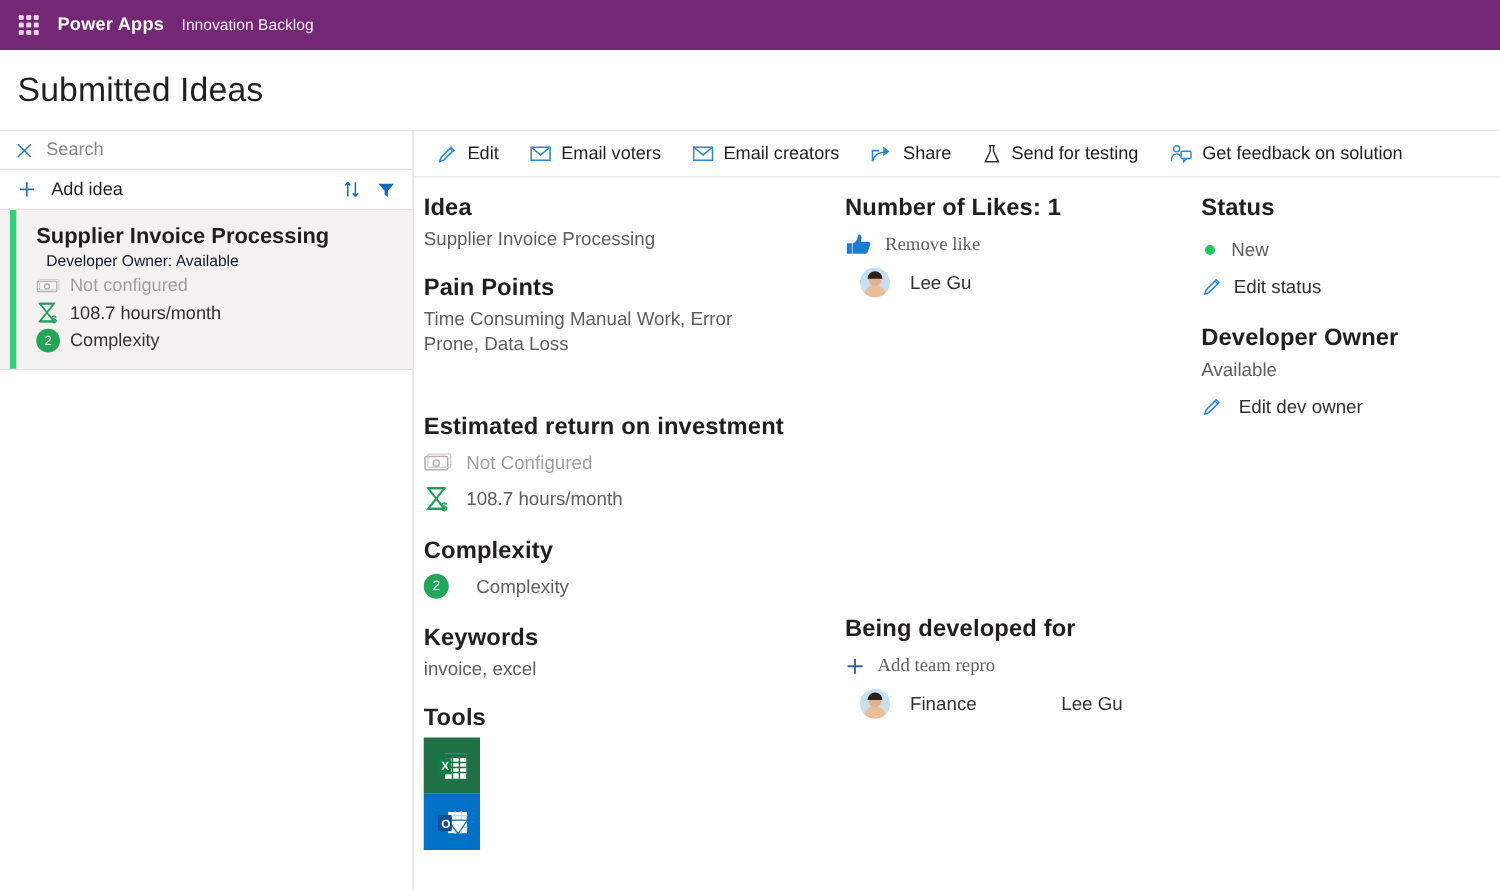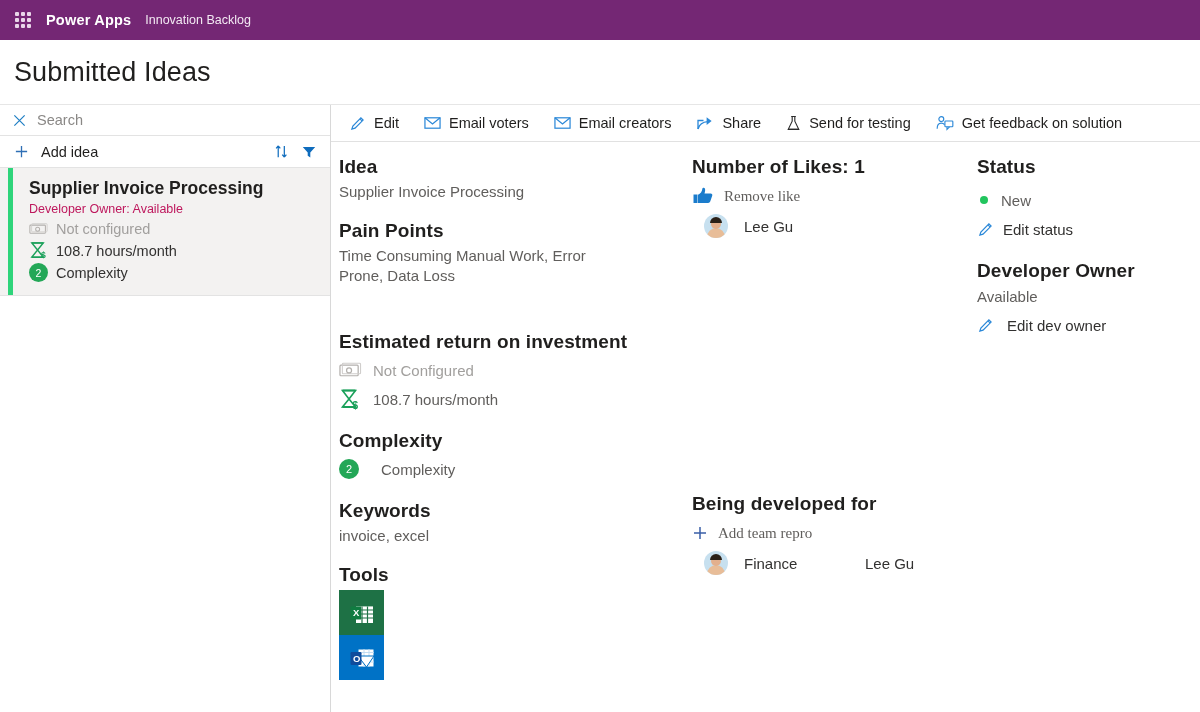--- a/index.html
+++ b/index.html
@@ -152,22 +152,23 @@
   }
   .idea-title {
     font-size: 17.5px;
     font-weight: bold;
     color: #201f1e;
     line-height: 1.25;
     margin-bottom: 2px;
   }
   .idea-sub {
     font-size: 12.5px;
-    color: #be185d;
+    color: #0f172a;
     margin-bottom: 3px;
+    margin-left: 8px;
   }
   .idea-line {
     display: flex;
     align-items: center;
     gap: 8px;
     margin-top: 2px;
     min-height: 20px;
   }
   .idea-line .txt {
     font-size: 14.5px;
@@ -221,21 +222,21 @@
   .cmd svg { flex: none; display: block; }
 
   .content {
     flex: 1;
     display: flex;
     padding: 14px 0 0 0;
     box-sizing: border-box;
     position: relative;
   }
   .col-a { width: 345px; padding-left: 8px; box-sizing: border-box; }
-  .col-b { width: 285px; box-sizing: border-box; margin-left: 16px; }
+  .col-b { width: 285px; box-sizing: border-box; }
   .col-c { flex: 1; box-sizing: border-box; }
 
   h3.sec {
     font-size: 19px;
     font-weight: bold;
     color: #201f1e;
     margin: 0 0 4px 0;
     letter-spacing: .1px;
   }
   .val {

